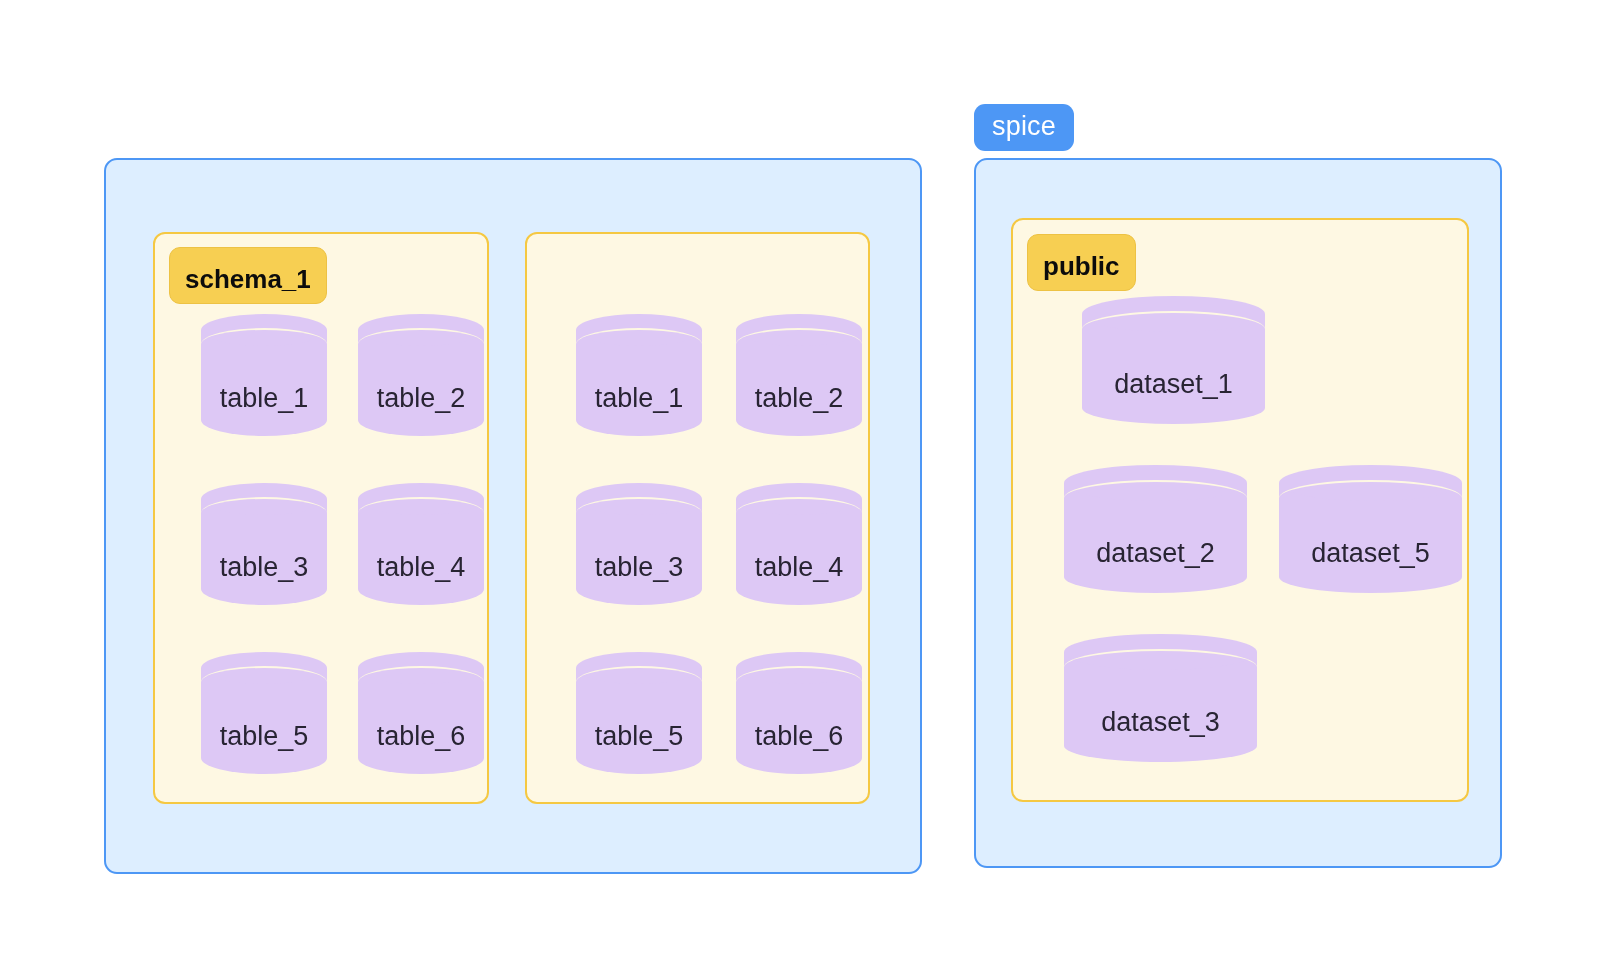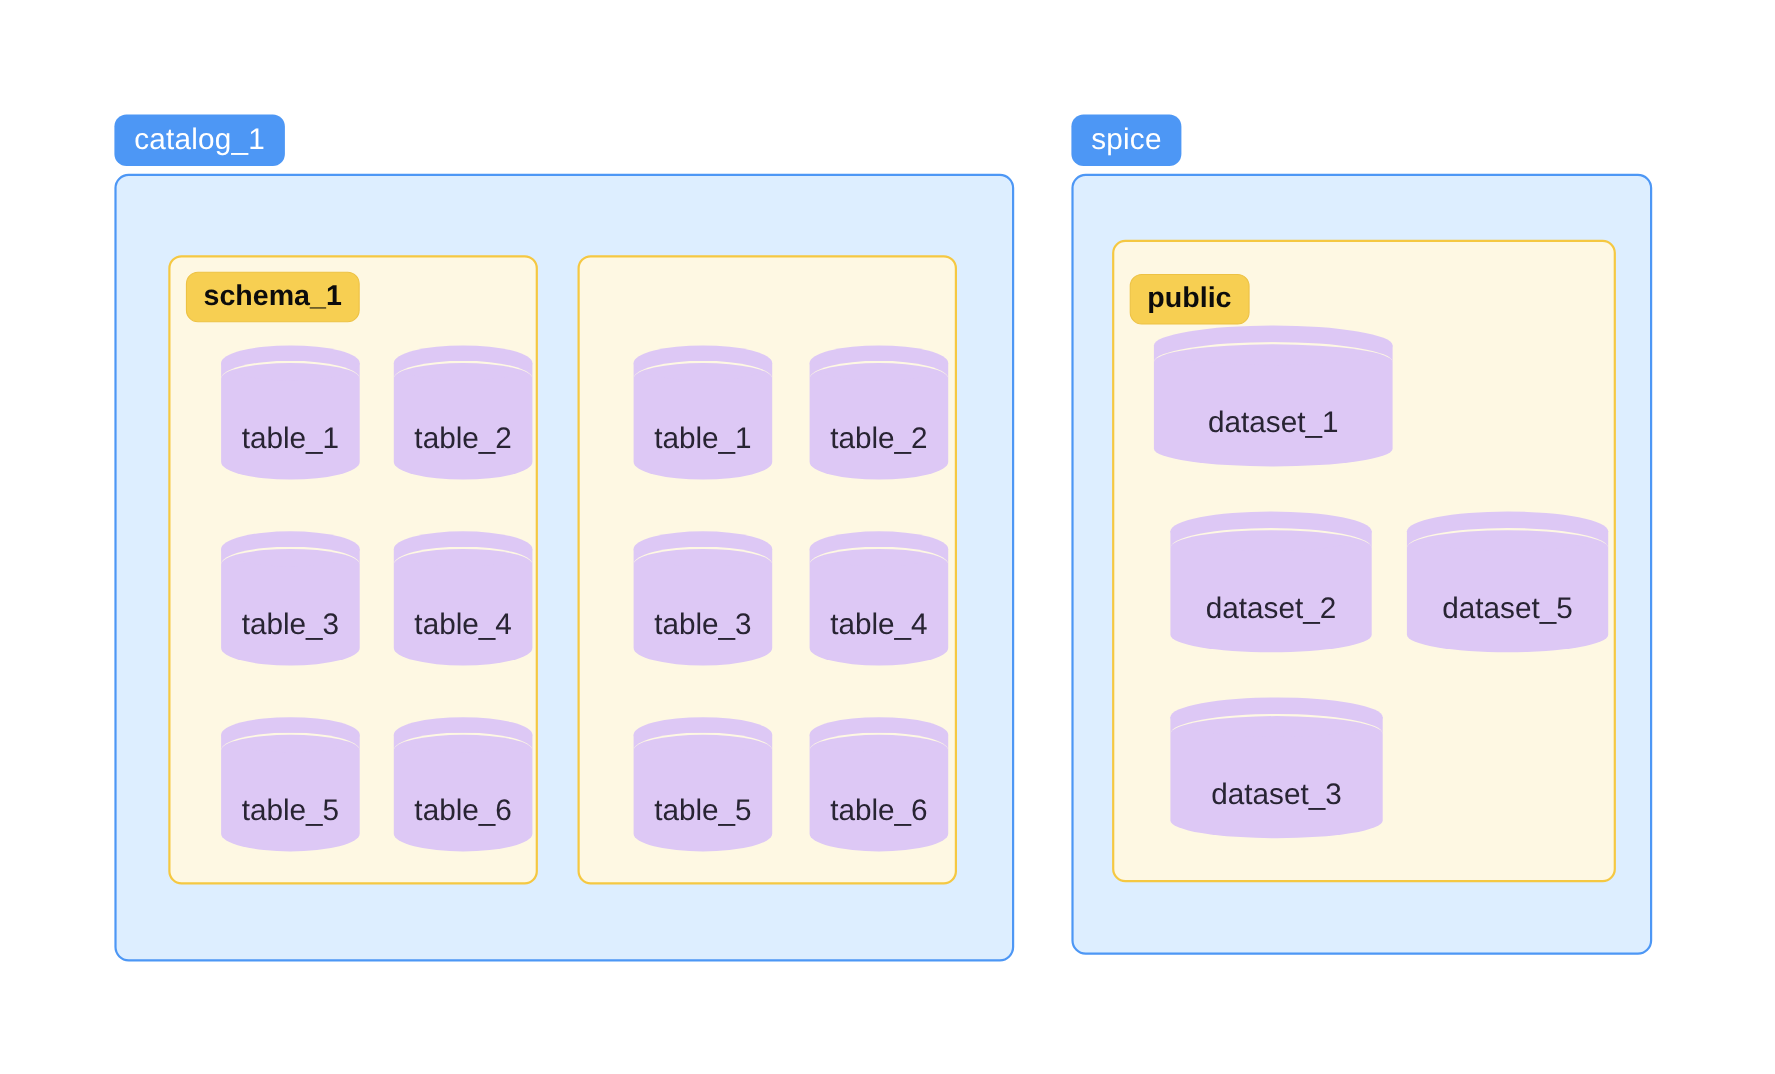--- a/index.html
+++ b/index.html
@@ -57,21 +57,21 @@
     border: 2px solid #f5c842;
     border-radius: 12px;
   }
   .schema-tag {
     position: absolute;
     background: #f7cf52;
     color: #0c0c0c;
     font-size: 26px;
     font-weight: bold;
     border-radius: 11px;
-    padding: 6px 15px 8px 15px;
+    padding: 17px 15px 8px 15px;
     line-height: 1.15;
     white-space: nowrap;
     border: 1px solid #edc244;
   }
 
   
   .cyl {
     position: absolute;
     margin-left: 24px;
   }
@@ -112,21 +112,20 @@
     white-space: nowrap;
   }
 </style>
 </head>
 <body>
 
 <div class="canvas">
 
   <div class="catalog-group" style="left:104px; top:104px; width:818px; height:770px;">
 
-    <div class="catalog-tag">catalog_1</div>
 
     <div class="catalog-box" style="top:54px; width:818px; height:716px;">
 
       <div class="schema-box" style="left:47px; top:72px; width:336px; height:572px;">
         <div class="schema-tag" style="left:14px; top:13px;">schema_1</div>
 
         <div class="cyl" style="left:22px; top:80px; width:126px; height:122px;">
           <div class="cyl-body" style="top:16px; height:106px;"></div>
           <div class="cyl-top" style="height:32px;"></div>
           <div class="cyl-rim" style="top:14px; height:32px;"></div>
@@ -211,23 +210,23 @@
     </div>
   </div>
 
   <div class="catalog-group" style="left:974px; top:104px; width:528px; height:764px;">
 
     <div class="catalog-tag">spice</div>
 
     <div class="catalog-box" style="top:54px; width:528px; height:710px;">
 
       <div class="schema-box" style="left:35px; top:58px; width:458px; height:584px;">
-        <div class="schema-tag" style="left:14px; top:29px;">public</div>
-
-        <div class="cyl" style="left:12px; top:76px; width:217px; height:128px;">
+        <div class="schema-tag" style="left:14px; top:14px;">public</div>
+
+        <div class="cyl" style="left:45px; top:76px; width:183px; height:128px;">
           <div class="cyl-body" style="top:18px; height:110px;"></div>
           <div class="cyl-top" style="height:36px;"></div>
           <div class="cyl-rim" style="top:15px; height:36px;"></div>
           <div class="cyl-label" style="top:75px;">dataset_1</div>
         </div>
 
         <div class="cyl" style="left:27px; top:245px; width:183px; height:128px;">
           <div class="cyl-body" style="top:18px; height:110px;"></div>
           <div class="cyl-top" style="height:36px;"></div>
           <div class="cyl-rim" style="top:15px; height:36px;"></div>

